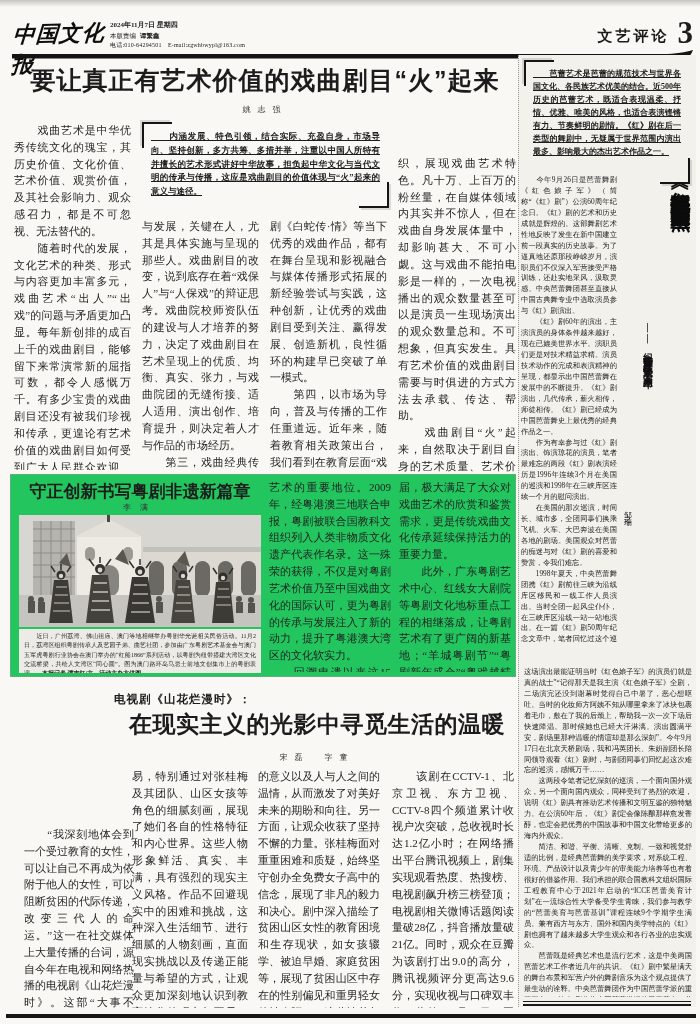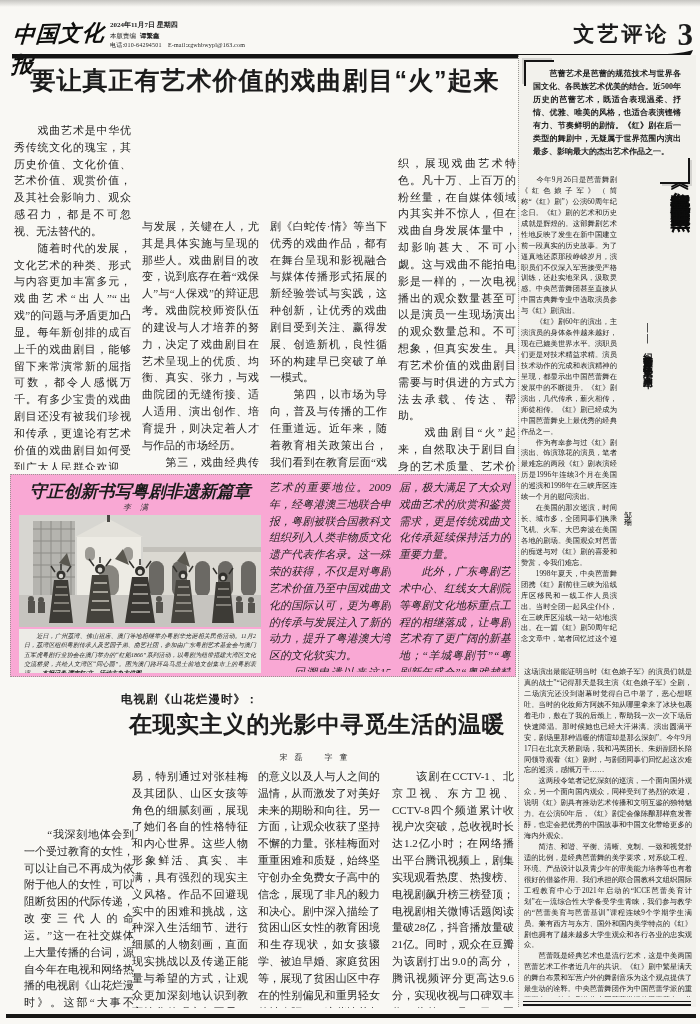--- a/index.html
+++ b/index.html
@@ -13,51 +13,51 @@
   #bottom-bar{left:6px;top:1014px;width:690px;height:4px;background:#181816;}
   
   #masthead{left:12px;top:19px;width:96px;font-size:22px;font-weight:bold;font-style:italic;
             letter-spacing:1px;transform:rotate(-1.5deg) skewX(-5deg);color:#0e0e0c;}
   #hinfo{left:110px;top:20px;width:220px;line-height:1.55;color:#222;}
   #hinfo .l1{font-size:7px;font-weight:bold;}
   #hinfo .l2{font-size:6.5px;}
   #hinfo .l2 b{margin-left:4px;}
   #hinfo .l3{font-size:6px;letter-spacing:.2px;}
   #hsection{left:548px;top:20px;width:145px;display:flex;align-items:flex-end;justify-content:flex-end;gap:8px;}
-  #hsection .sec{font-size:21px;font-weight:bold;letter-spacing:3px;}
+  #hsection .sec{font-size:15px;font-weight:bold;letter-spacing:3px;}
   #hsection .num{font-size:31px;font-weight:bold;line-height:.85;}
   #hrule{left:10px;top:50px;width:684px;height:20px;}
   #artifact{left:536px;top:61px;width:50px;height:16px;background:#d3d2ce;border-radius:2px;opacity:.75;}
   
   .cornerbox::before{content:"";position:absolute;left:0;top:0;width:28px;height:24px;
     border-left:2.5px solid #151515;border-top:2.5px solid #151515;box-shadow:-2px -2px 0 rgba(0,0,0,.12);}
   .cornerbox::after{content:"";position:absolute;right:0;bottom:0;width:28px;height:24px;
     border-right:2.5px solid #151515;border-bottom:2.5px solid #151515;box-shadow:2px 2px 0 rgba(0,0,0,.12);}
-  .qtext{padding:8px 9px;font-weight:bold;line-height:1.62;text-align:justify;overflow:hidden;height:100%;box-sizing:border-box;}
+  .qtext{padding:8px 9px;font-weight:bold;line-height:1.62;text-align:justify;overflow:hidden;height:100%;box-sizing:border-box;text-decoration:underline;}
   
   #main-art{left:14px;top:64px;width:502px;height:408px;}
   #main-headline{left:0;top:0;width:502px;text-align:center;font-size:25px;font-weight:bold;
     font-family:"Liberation Sans","DejaVu Sans",sans-serif;letter-spacing:1px;}
   #main-byline{left:0;top:40px;width:502px;text-align:center;font-size:8px;letter-spacing:7px;color:#333;}
   #main-body{left:0;top:58px;width:502px;height:348px;}
   .bodycol{font-size:11px;line-height:1.53;color:#1f1f1f;}
   #main-intro{left:128px;top:0;width:247px;height:86px;font-size:8.5px;}
   
-  #yueju{left:10px;top:474px;width:506px;height:203px;border:1px dotted #9a9893;background:#f9a8d4;font-style:italic;}
+  #yueju{left:10px;top:474px;width:506px;height:203px;border:1px dotted #9a9893;background:#22c55e;}
   #yj-headline{left:12px;top:5px;width:234px;text-align:center;font-size:17px;font-weight:bold;
     font-family:"Liberation Sans","DejaVu Sans",sans-serif;}
   #yj-byline{left:12px;top:27px;width:234px;text-align:center;font-size:8px;letter-spacing:9px;color:#333;}
   #yj-photo{left:8px;top:40px;width:242px;height:112px;background:#d8d7d2;}
   #yj-caption{left:8px;top:154px;width:242px;height:44px;background:#ecebe6;padding:3px 5px;
     font-size:6px;line-height:1.55;}
   #yj-credit{font-weight:bold;margin-left:6px;}
   
   #tv{left:10px;top:684px;width:506px;height:328px;}
   #tv-quote{left:2px;top:6px;width:102px;height:128px;font-size:8px;}
-  #tv-kicker{left:111px;top:8px;font-size:11.5px;font-weight:bold;letter-spacing:1px;}
+  #tv-kicker{left:104px;top:8px;font-size:11.5px;font-weight:bold;letter-spacing:1px;}
   #tv-headline{left:106px;top:25px;width:402px;text-align:center;font-size:23px;font-weight:bold;
     font-family:Liberation Serif, serif;letter-spacing:.5px;}
   #tv-byline{left:106px;top:68px;width:402px;text-align:center;font-size:8px;letter-spacing:7px;color:#333;}
   
   #sidebar{left:518px;top:55px;width:178px;height:952px;background:#f2f1ec;border-left:1px dotted #9a9893;}
   #sb-quote{left:5px;top:5px;width:166px;height:124px;font-size:8px;}
   #sb-mid{left:2px;top:120px;width:174px;height:468px;display:flex;}
   #sb-col{width:96px;height:468px;font-size:7.3px;line-height:1.5;}
   .vtext{writing-mode:vertical-rl;}
   #sb-byline{width:15px;font-size:8px;letter-spacing:3px;color:#222;padding-top:330px;}
@@ -83,26 +83,30 @@
     <span class="sec">文艺评论</span>
     <span class="num">3</span>
   </div>
   <svg class="abs" id="hrule" viewBox="0 0 684 20" preserveAspectRatio="none">
     <path d="M2 4 L652 4 C666 4 676 2 683 0 C680 9 670 16 656 17 C650 17.5 648 13 650 8.5 L2 8.5 Z" fill="#141414"></path>
   </svg>
   <div class="abs" id="artifact"></div>
 
   <div class="abs" id="main-art">
     <div class="abs" id="main-headline">要让真正有艺术价值的戏曲剧目“火”起来</div>
+    <div class="abs" id="main-byline">姚志强</div>
     <div class="abs" id="main-body">
       <div class="abs bodycol jtxt prelines" style="left:0;top:0;width:117px;height:348px;">　　戏曲艺术是中华优秀传统文化的瑰宝，其历史价值、文化价值、艺术价值、观赏价值，及其社会影响力、观众感召力，都是不可忽视、无法替代的。
 　　随着时代的发展，文化艺术的种类、形式与内容更加丰富多元，戏曲艺术“出人”“出戏”的问题与矛盾更加凸显。每年新创排的成百上千的戏曲剧目，能够留下来常演常新的屈指可数，都令人感慨万千。有多少宝贵的戏曲剧目还没有被我们珍视和传承，更遑论有艺术价值的戏曲剧目如何受到广大人民群众欢迎、甚至能够引领文化艺术的创新与发展，成为我们关注的重要问题。
 　　当下，我们也能欣喜地看到诸如越剧《新龙门客栈》以及全网“火”的“君霄组合”等现象，其蕴含的启示与思考：什么样的戏曲剧目才更有艺术价值？有艺术价值的戏曲剧目如何真正意义地“火”起来？笔者认为，这应该是一个“组合拳”式的系统工程。
 　　第一，真正具有艺术价值的戏曲剧目，应当兼具内容上的思想价值与形式上的审美价值。《牡丹亭》《西厢记》《窦娥冤》《拾玉镯》《曹操与杨修》等经典剧目，或承载历史研究价值，或充满教育意义和思想意义，或体现深厚文化底蕴，或富含现代审美与科技手段，或极具创新精神与传播影响。好的艺术作品，应当是“来源于生活又高于生活”的“高贵中的典型，共性中的个性”。可以说，艺术是感性的，但同样有标准。
 　　第二，戏曲事业的传承与创新，提升</div>
+      <div class="abs cornerbox" id="main-intro">
+        <div class="qtext prelines">　　内涵发展、特色引领，结合实际、充盈自身，市场导向、坚持创新，多方共筹、多措并举，注重以中国人所特有并擅长的艺术形式讲好中华故事，担负起中华文化与当代文明的传承与传播，这应是戏曲剧目的价值体现与“火”起来的意义与途径。</div>
+      </div>
       <div class="abs bodycol jtxt prelines" style="left:128px;top:96px;width:117px;height:252px;">与发展，关键在人，尤其是具体实施与呈现的那些人。戏曲剧目的改变，说到底存在着“戏保人”与“人保戏”的辩证思考。戏曲院校师资队伍的建设与人才培养的努力，决定了戏曲剧目在艺术呈现上的优质、均衡、真实、张力，与戏曲院团的无缝衔接、适人适用、演出创作、培育提升，则决定着人才与作品的市场经历。
 　　第三，戏曲经典传统剧目的“经典特色”与新创戏曲作品的“老观众接受、新观众爱看”成为戏曲剧目传承与创新的重要法则。“守正不守旧、尊古不复古”是戏曲事业发展的重要指导精神。比如，中国戏曲学院京剧研究所长期致力于《四郎探母》《龙凤呈祥》等经典传统剧目的整理提升，以及中国戏曲学院教学与指导、北京京剧院联合各地剧团创作并演出、中央广播电视总台戏曲频道现场录播及反复播放等媒体联合的工作模式，形成戏曲剧目品牌效应，成为首都戏曲舞台的重要文化名片。今年10月，京剧《白蛇传》、黄梅戏《七夕传奇》在北京国家大剧院上演，传统戏曲与新媒体技术的深度融合、时尚呈现，收获各界广泛关注与好评，更是成为当下戏曲剧目创造性转化、创新性发展的优秀范例。这样的成果与范例，全</div>
       <div class="abs bodycol jtxt prelines" style="left:256px;top:96px;width:117px;height:252px;">剧《白蛇传·情》等当下优秀的戏曲作品，都有在舞台呈现和影视融合与媒体传播形式拓展的新经验尝试与实践，这种创新，让优秀的戏曲剧目受到关注、赢得发展、创造新机，良性循环的构建早已突破了单一模式。
 　　第四，以市场为导向，普及与传播的工作任重道远。近年来，随着教育相关政策出台，我们看到在教育层面“戏曲进校园”工作的深入“曙光”，也看到了戏曲美学与艺术基础知识拥有了更多“话语权”的可能与机会。但紧密跟上政策、细实开展的“普及型”师资的培育，还没有更被重视；关乎培养优秀演员的“专业型”师资的教育教学，更是亟待提升。同时，一些地方“戏曲进校园”工作的开展断断续续、不够均衡。没有对基层戏曲观众的培养，没有对热爱戏曲的演员的培育，再好的戏曲剧目由谁来演绎？又靠谁来欣赏？
 　　要让真正有艺术价值的戏曲剧目“火”起来，我们必须明确的是市场、是观众，是特殊型人才的持续培育，闭门造车、孤芳自赏，不能主动出击、不能出去交流发展，是不符合事物发展规律与市场经济规律的。《新龙门客栈》一票难求，既有江浙沪一带戏曲同仁们长期以来对创新性剧目高度重视与营造的氛围和环境，也有以茅威涛等艺术家为代表的戏曲人在剧目创作、团队搭建、企业管理、项目开展、市场培育、多媒并举等领域的反复实践、反复试错。越剧《新龙门客栈》与粤</div>
       <div class="abs bodycol jtxt prelines" style="left:384px;top:0;width:118px;height:348px;margin-top:33px;">织，展现戏曲艺术特色。凡十万、上百万的粉丝量，在自媒体领域内其实并不惊人，但在戏曲自身发展体量中，却影响甚大、不可小觑。这与戏曲不能拍电影是一样的，一次电视播出的观众数量甚至可以是演员一生现场演出的观众数量总和。不可想象，但真实发生。具有艺术价值的戏曲剧目需要与时俱进的方式方法去承载、传达、帮助。
 　　戏曲剧目“火”起来，自然取决于剧目自身的艺术质量、艺术价值，但具有艺术价值的戏曲剧目能否“火”起来，则需要宏观政策、落地政策的引导与扶持；需要戏曲人自身文化修养、艺术素养、专业技能、思辨精神的持续学习、完善、提高；需要戏曲剧目的沉淀、整理、提升、创作，尤其是契合时代与观众审美、创新、无愧文化强国自信的艺术精品；能够充分展示戏曲自身特色与魅力的戏曲剧目；需要戏曲观众的广泛培育与市场营销的创新开展——戏曲剧目“火”起来，不应是一时的热度，而是需要长久的生命力，以引领潮流的示范性，不应是为迎合市场的简单模仿与哗众取宠。内涵发展、特色引领，结合实际、充盈自身，市场导向、坚持创新，多方共筹、多措并举，注重以中国人所特有并擅长的艺术形式讲好中华故事，担负起中华文化与当代文明的传承与传播，这应是戏曲剧目的价值体现与“火”起来的意义与途径。</div>
     </div>
   </div>
 

